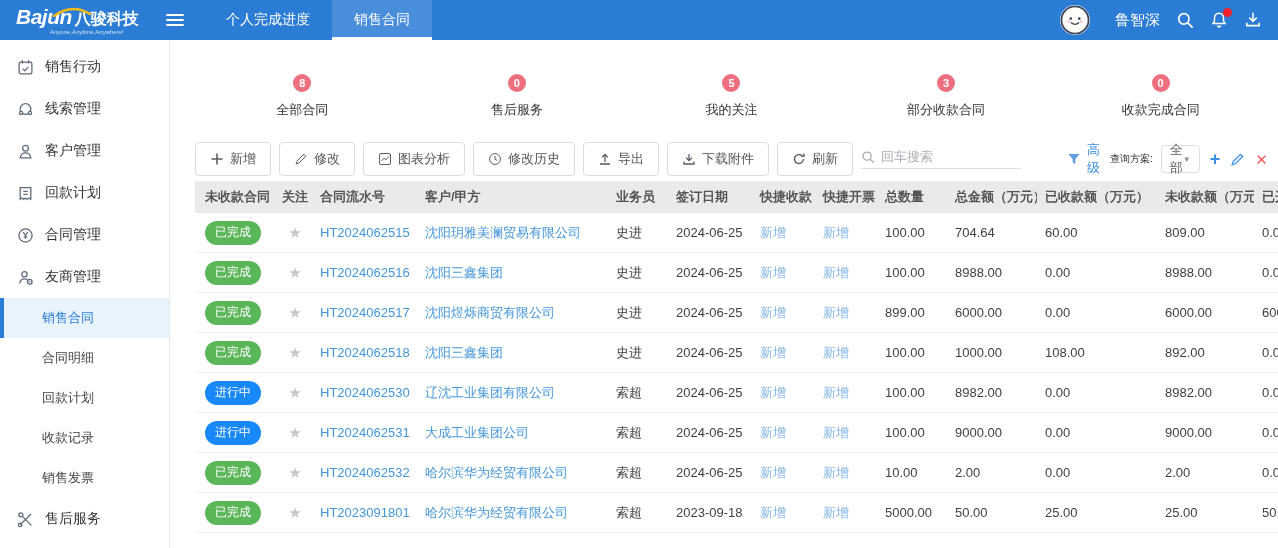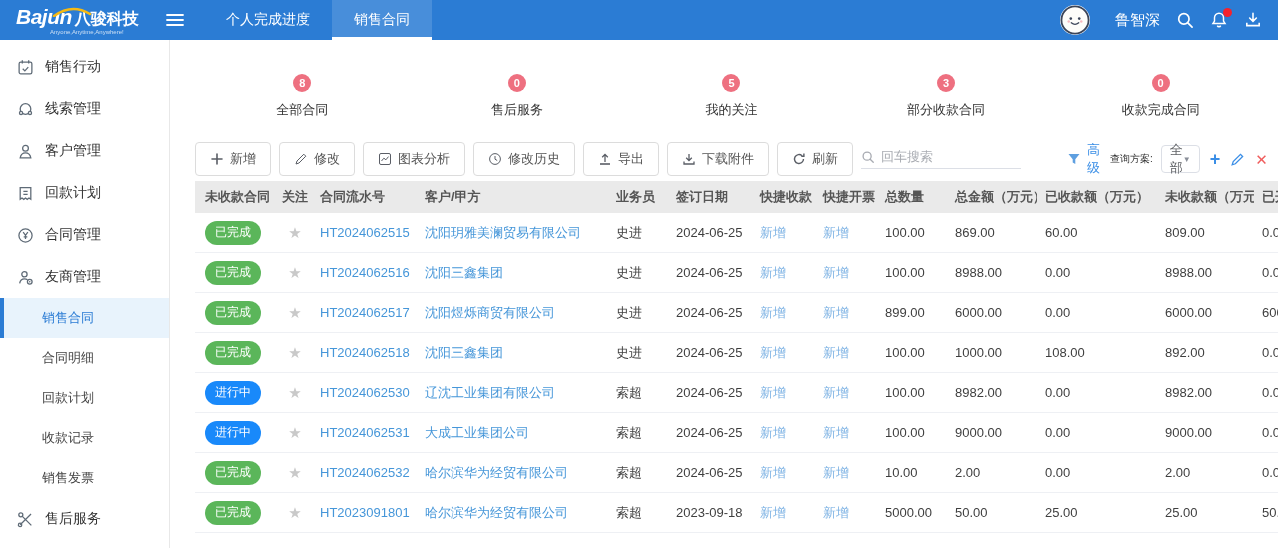--- a/index.html
+++ b/index.html
@@ -378,21 +378,21 @@
         <div class="tr">
           <div class="td c0"><span class="pill" style="background: rgb(91, 182, 90);">已完成</span></div>
           <div class="td c1"><span class="star">★</span></div>
           <div class="td c2"><a class="link">HT2024062515</a></div>
           <div class="td c3"><a class="link">沈阳玥雅美澜贸易有限公司</a></div>
           <div class="td c4">史进</div>
           <div class="td c5">2024-06-25</div>
           <div class="td c6"><a class="link light">新增</a></div>
           <div class="td c7"><a class="link light">新增</a></div>
           <div class="td c8">100.00</div>
-          <div class="td c9">869.00</div>
+          <div class="td c9">704.64</div>
           <div class="td c10">60.00</div>
           <div class="td c11">809.00</div>
           <div class="td c12">0.00</div>
         </div>
         <div class="tr">
           <div class="td c0"><span class="pill" style="background: rgb(91, 182, 90);">已完成</span></div>
           <div class="td c1"><span class="star">★</span></div>
           <div class="td c2"><a class="link">HT2024062516</a></div>
           <div class="td c3"><a class="link">沈阳三鑫集团</a></div>
           <div class="td c4">史进</div>

